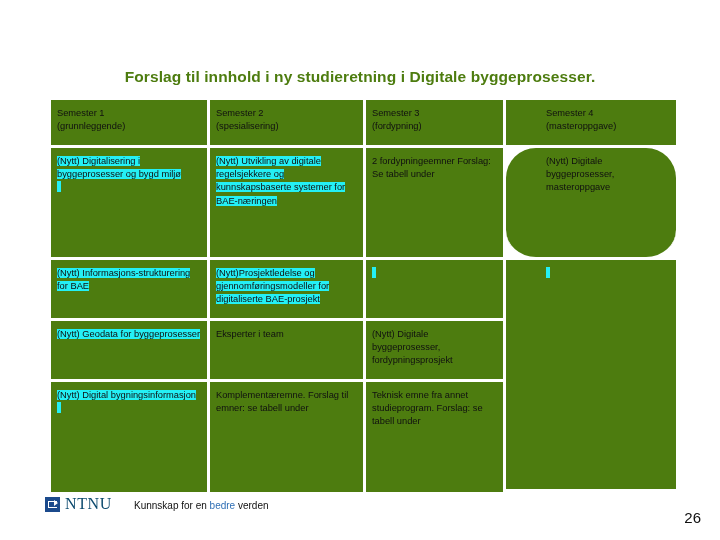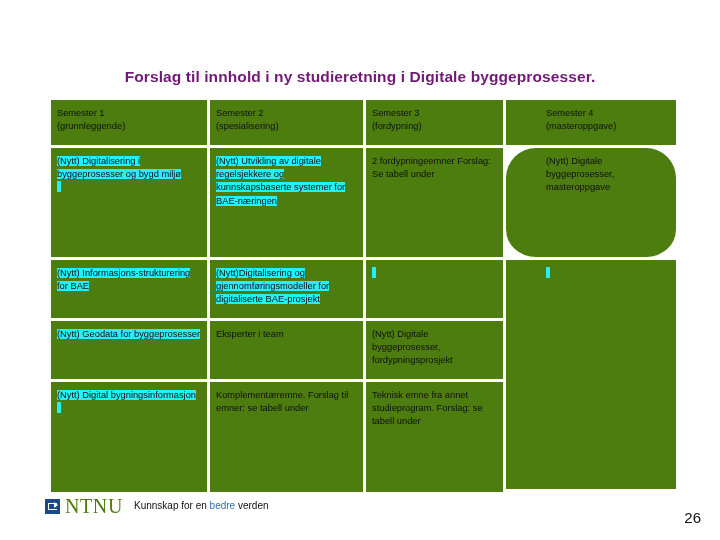--- a/index.html
+++ b/index.html
@@ -17,21 +17,21 @@
 
   
   #slide-title {
     position: absolute;
     left: 0;
     top: 68px;
     width: 720px;
     text-align: center;
     font-size: 15.5px;
     font-weight: 600;
-    color: #701a75;
+    color: #4d7c0f;
     letter-spacing: 0.1px;
     white-space: nowrap;
   }
 
   
   #semester-table {
     position: absolute;
     left: 51px;
     top: 100px;
     width: 625px;
@@ -134,23 +134,23 @@
     right: 2px;
     top: 3px;
     width: 0;
     height: 0;
     border-top: 3.2px solid transparent;
     border-bottom: 3.2px solid transparent;
     border-left: 4px solid #ffffff;
   }
   #ntnu-wordmark {
     font-family: "Liberation Serif", serif;
-    font-size: 20px;
+    font-size: 16px;
     letter-spacing: 0.6px;
-    color: #4d7c0f;
+    color: #0c4a6e;
     line-height: 1;
   }
   #footer-tagline {
     position: absolute;
     left: 134px;
     top: 12px;
     font-size: 10px;
     color: #101010;
     white-space: nowrap;
   }
@@ -211,21 +211,21 @@
       <td class="shade-light last-col pad-top">
         <span>(Nytt) Digitale byggeprosesser, masteroppgave</span>
       </td>
     </tr>
 
     <tr class="r2">
       <td class="shade-mid">
         <span class="hl">(Nytt) Informasjons-strukturering for BAE</span>
       </td>
       <td class="shade-mid">
-        <span class="hl">(Nytt)Digitalisering og gjennomføringsmodeller for digitaliserte BAE-prosjekt</span>
+        <span class="hl">(Nytt)Prosjektledelse og gjennomføringsmodeller for digitaliserte BAE-prosjekt</span>
       </td>
       <td class="shade-mid">
         <span class="hl-blank"></span>
         <span></span>
       </td>
       <td class="shade-mid last-col" rowspan="3">
         <span class="hl-blank"></span>
         <span></span>
       </td>
     </tr>

